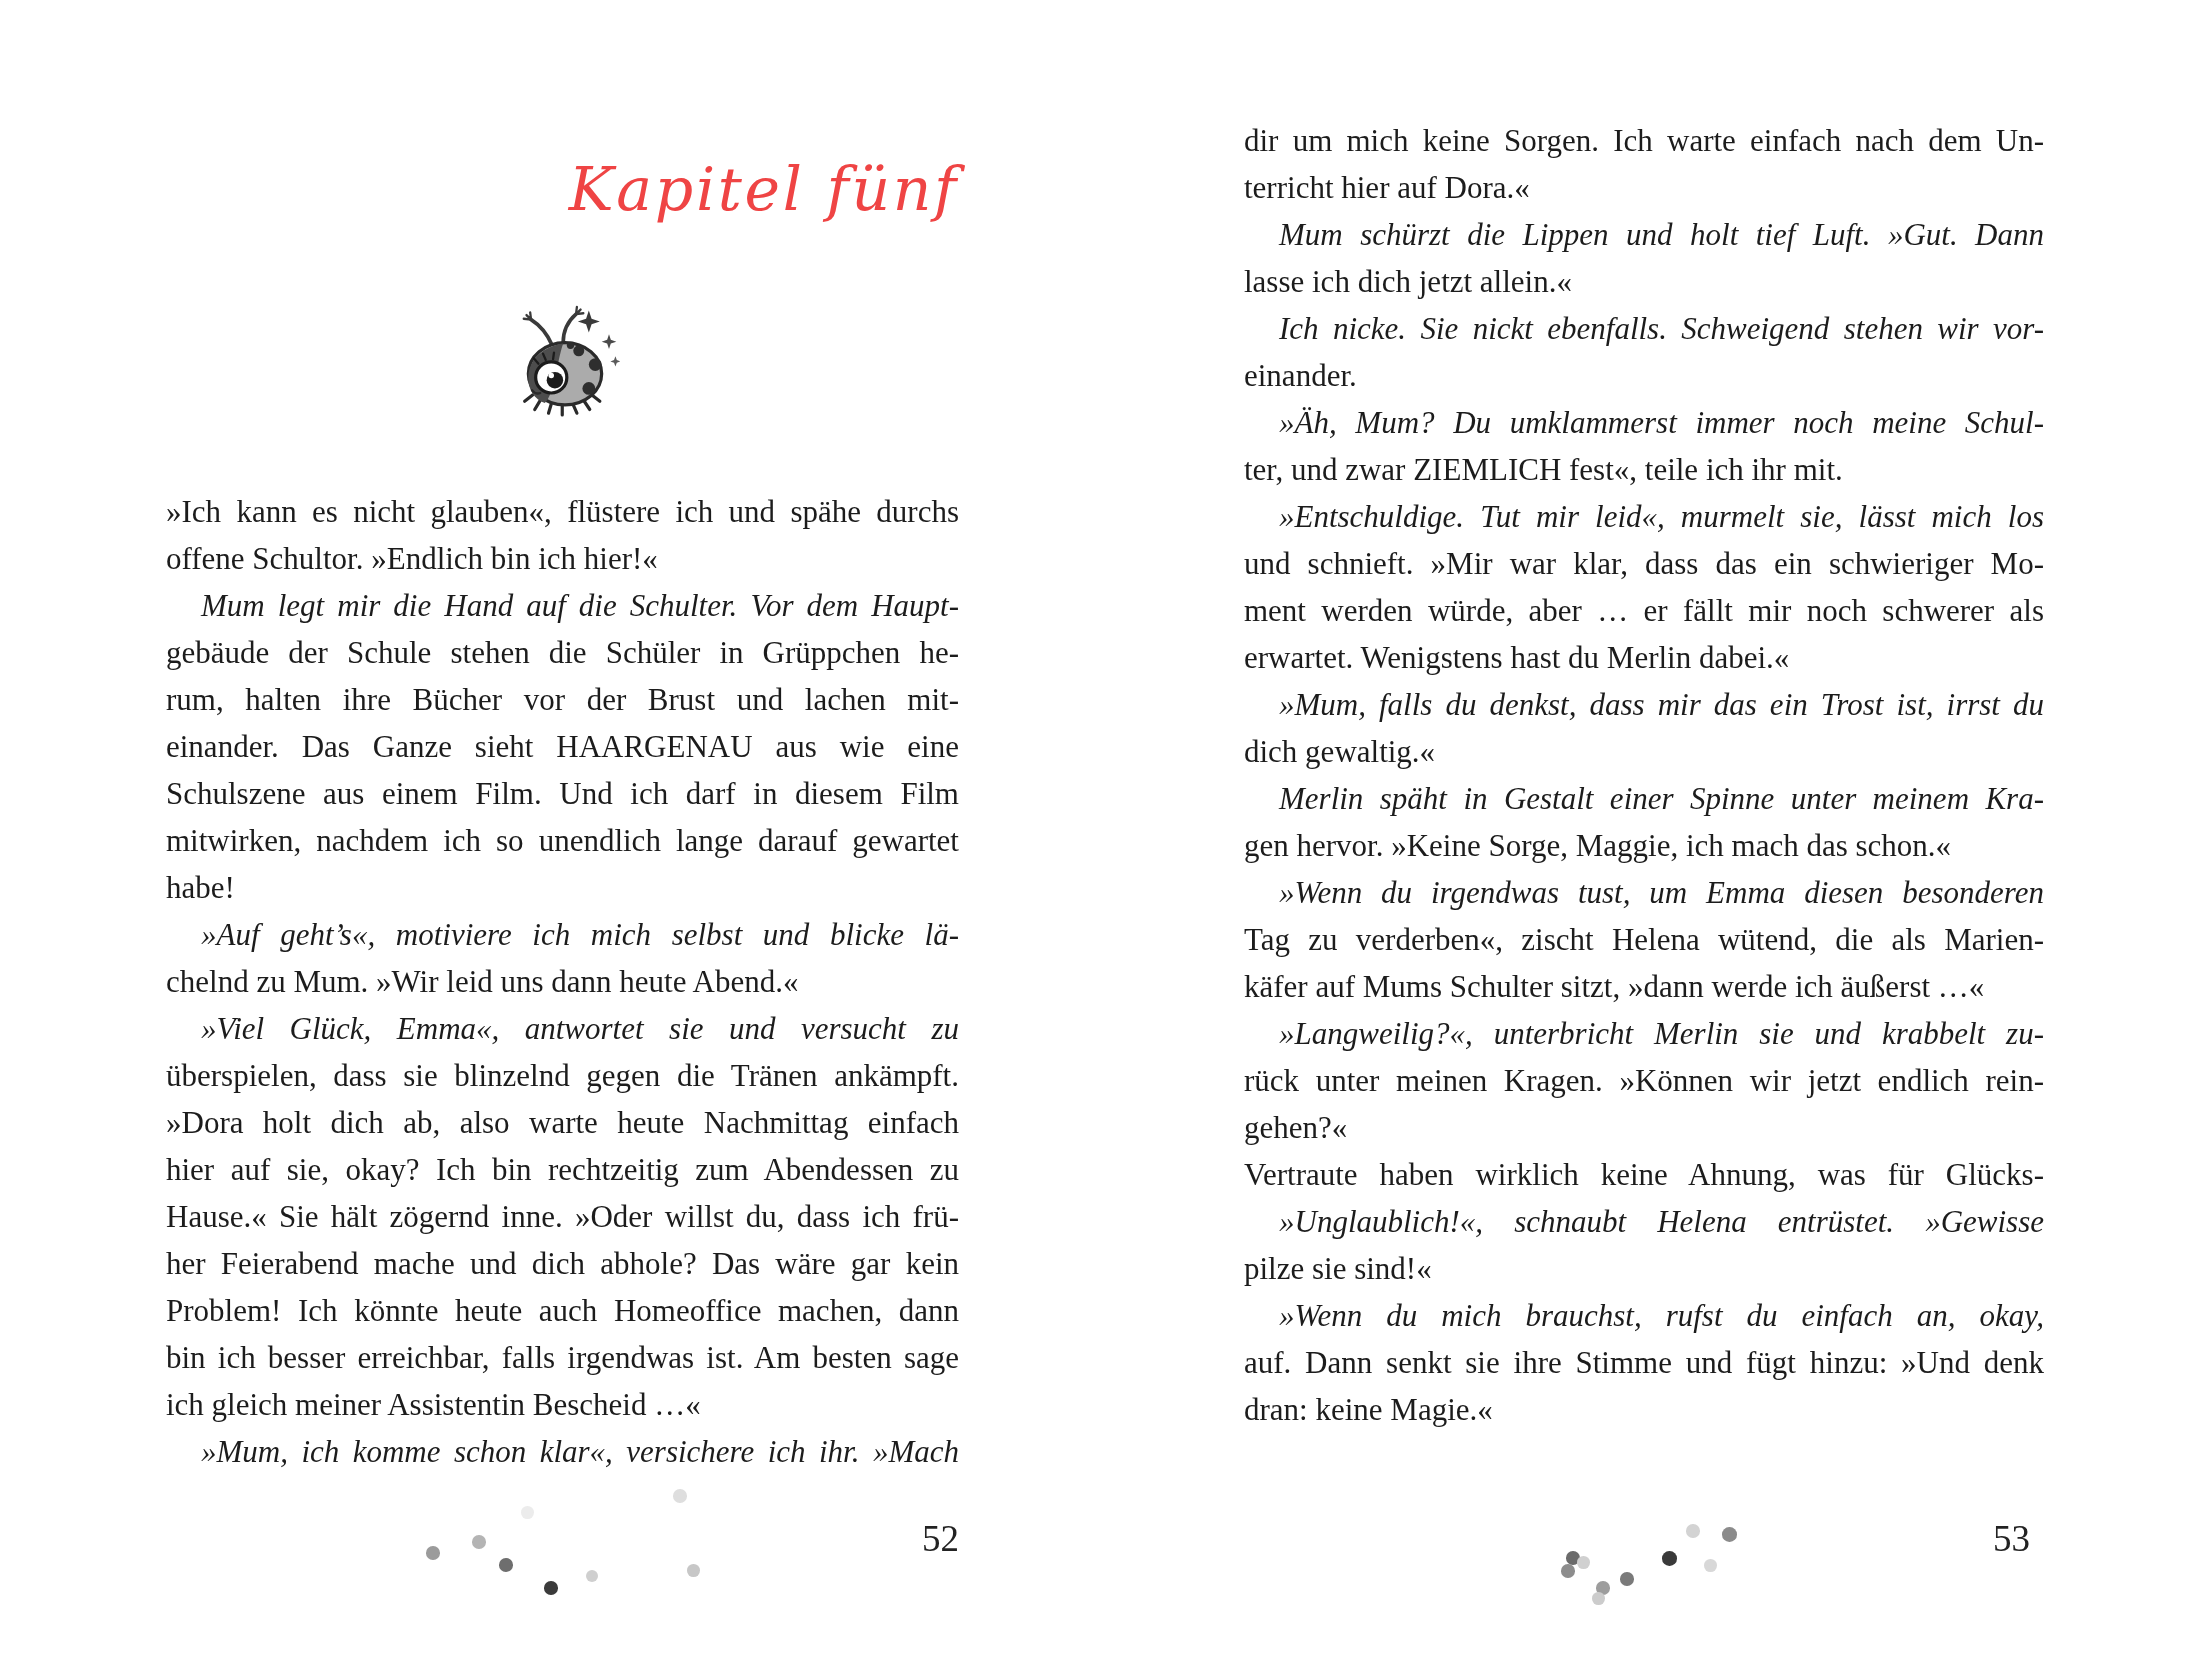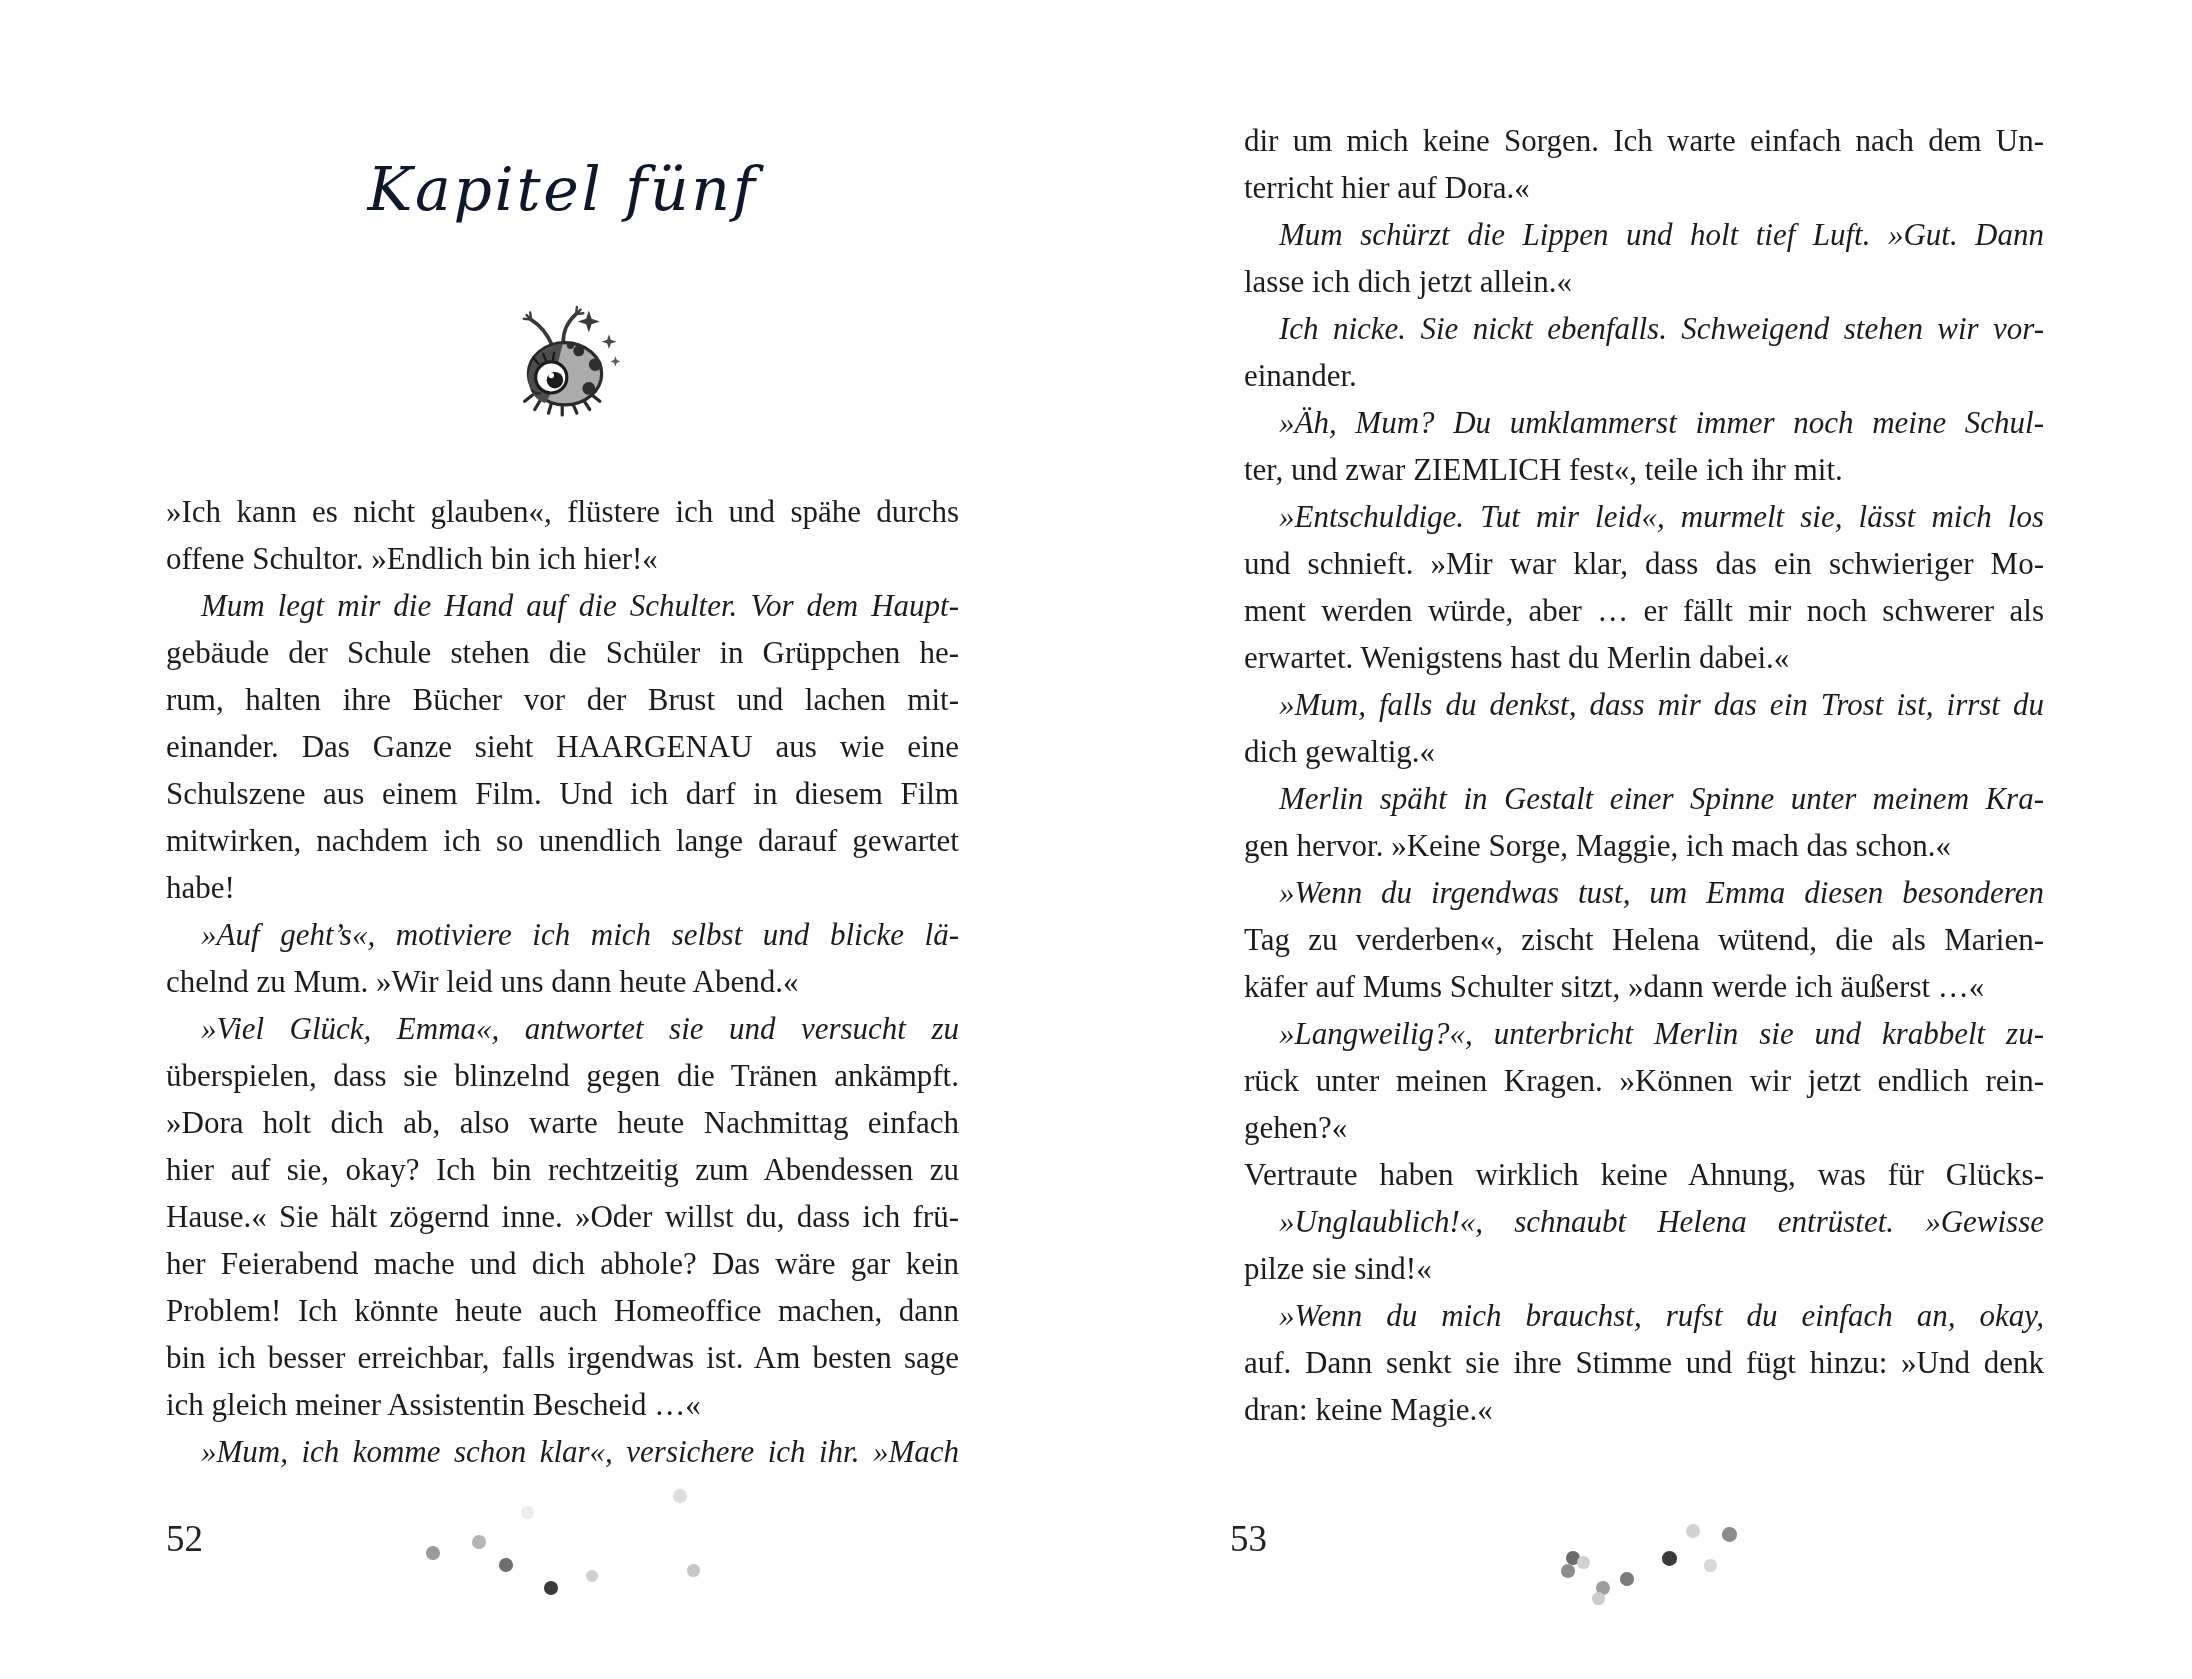--- a/index.html
+++ b/index.html
@@ -7,26 +7,26 @@
     width: 2193px; height: 1679px;
     background: #ffffff;
     position: relative;
     overflow: hidden;
     font-family: "Liberation Serif", serif;
     color: #1c1c1c;
   }
   .chapter-title {
     position: absolute;
     left: 166px; top: 154px; width: 793px;
-    text-align: center;
+    text-align: right;
     font-family: "DejaVu Serif", serif;
     font-style: italic;
     font-size: 60px;
     letter-spacing: 2.7px;
-    color: #0f172a;
+    color: #ef4444;
   }
   .ladybug {
     position: absolute;
     left: 510px; top: 303px;
     width: 110px; height: 114px;
   }
   .body-text {
     position: absolute;
     font-size: 31px;
   }
@@ -38,21 +38,21 @@
     text-align: justify;
     text-align-last: left;
     overflow: hidden;
     white-space: normal;
   }
   .line.full { text-align-last: justify; }
   .line.indent { text-indent: 35px; font-style: italic; }
   .pagenum {
     position: absolute;
     top: 1517px;
-    text-align: left;
+    text-align: right;
     font-size: 37px;
     color: #222;
   }
   .pagenum.pn-left  { left: 166px;  width: 793px; }
   .pagenum.pn-right { left: 1230px; width: 800px; }
   .dots-layer { position: absolute; inset: 0; pointer-events: none; }
   .dot { position: absolute; border-radius: 50%; }
 </style>
 </head>
 <body style="background: rgb(255, 255, 255); color: rgb(28, 28, 28);">

